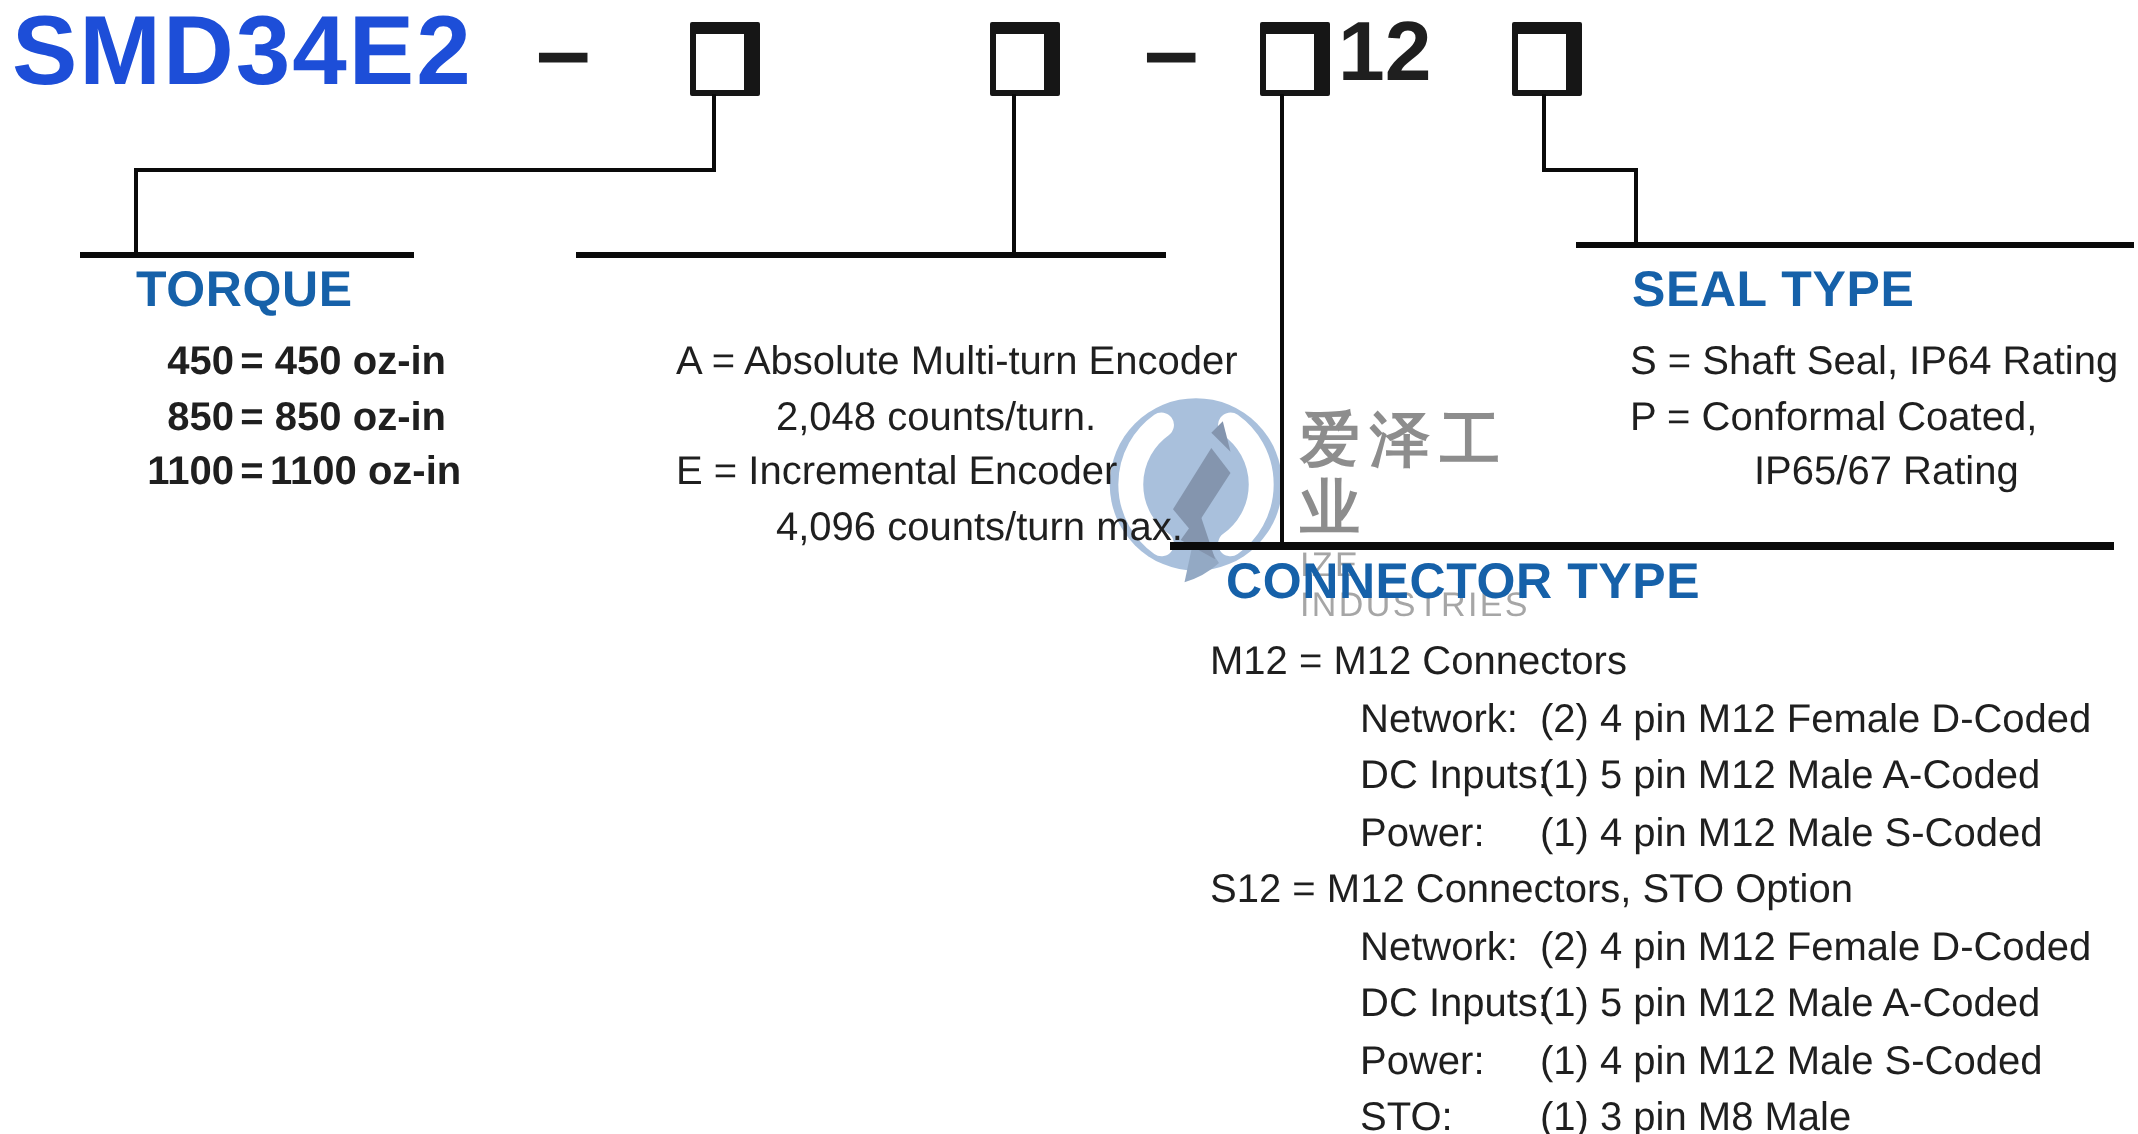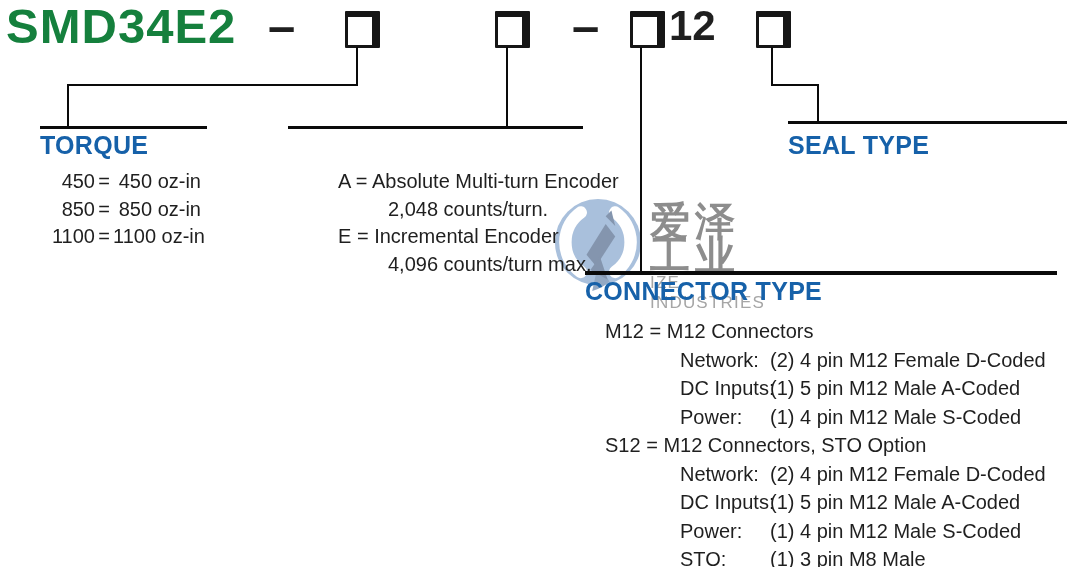--- a/index.html
+++ b/index.html
@@ -8,21 +8,21 @@
     width:1069px;height:567px;
     background:#ffffff;
     overflow:hidden;
     font-family:"Liberation Sans","DejaVu Sans",sans-serif;
     color:#1f1f1f;
   }
   
   .model{
     position:absolute;left:6px;top:0;
     font-size:49px;font-weight:bold;letter-spacing:1px;
-    line-height:52px;color:#15803d;white-space:nowrap;
+    line-height:52px;color:#1d4ed8;white-space:nowrap;
   }
   .dash{
     position:absolute;top:0;
     font-size:49px;font-weight:bold;line-height:52px;color:#1f1f1f;
   }
   .d1{left:268px;}
   .d2{left:572px;}
   .fixed12{
     position:absolute;left:669px;top:0;
     font-size:42px;font-weight:bold;line-height:52px;color:#1f1f1f;
@@ -37,40 +37,40 @@
   }
   .b1{left:345px;} .b2{left:495px;} .b3{left:630px;} .b4{left:756px;}
 
   
   .ln{position:absolute;background:#0a0a0a;z-index:3;}
 
   
   .sec-title{
     position:absolute;
     font-size:25px;font-weight:bold;letter-spacing:.3px;
-    color:#1661a9;white-space:nowrap;z-index:2;
+    color:#1661a9;white-space:nowrap;z-index:2;margin-left:28px;
   }
 
   
   .body-text{position:absolute;font-size:20px;line-height:27.5px;white-space:nowrap;z-index:2;}
   .t-row{display:grid;grid-template-columns:53px 18px 88px;}
   .t-code{text-align:right;}
   .t-eq{text-align:center;}
   .t-desc{text-align:right;}
   .detail-1{padding-left:50px;}
   .detail-2{padding-left:62px;}
 
   .c-list{position:absolute;left:605px;top:317px;font-size:20px;line-height:28.5px;white-space:nowrap;z-index:2;}
   .c-row{display:grid;grid-template-columns:90px auto;padding-left:75px;}
 
   
   .wm{position:absolute;left:552px;top:197px;z-index:1;}
   .wm-logo{position:absolute;left:0;top:0;}
   .wm-text{position:absolute;left:98px;top:7px;}
-  .wm-cn{font-size:40px;font-weight:bold;letter-spacing:5px;color:#8d8d8d;line-height:34px;}
+  .wm-cn{font-size:30px;font-weight:bold;letter-spacing:5px;color:#8d8d8d;line-height:34px;}
   .wm-en{font-size:17px;letter-spacing:1.2px;color:#a6a6a6;line-height:20px;margin-top:1px;}
 </style>
 </head>
 <body>
 
 <div class="canvas">
 
   <div class="wm">
     <svg class="wm-logo" width="92" height="100" viewBox="0 0 96 104">
       <circle cx="48" cy="47" r="45" fill="#a9c0dc"></circle>
@@ -106,21 +106,21 @@
 
   <div class="ln" style="left:640px;top:47px;width:2px;height:226px;"></div>
   <div class="ln" style="left:585px;top:271px;width:472px;height:4px;"></div>
 
   <div class="ln" style="left:771px;top:47px;width:2px;height:39px;"></div>
   <div class="ln" style="left:771px;top:84px;width:48px;height:2px;"></div>
   <div class="ln" style="left:817px;top:84px;width:2px;height:39px;"></div>
   <div class="ln" style="left:788px;top:121px;width:279px;height:3px;"></div>
 
   <div class="sec-title" style="left:40px;top:131px;">TORQUE</div>
-  <div class="body-text" style="left:42px;top:168px;">
+  <div class="body-text" style="left:64px;top:168px;font-weight:bold;">
     <div class="t-row">
       <span class="t-code">450</span>
       <span class="t-eq">=</span>
       <span class="t-desc">450 oz-in</span>
     </div>
     <div class="t-row">
       <span class="t-code">850</span>
       <span class="t-eq">=</span>
       <span class="t-desc">850 oz-in</span>
     </div>
@@ -132,20 +132,25 @@
   </div>
 
   <div class="body-text" style="left:301px;top:168px;margin-left:37px;">
     <div><span>A</span> <span>=</span> <span>Absolute Multi-turn Encoder</span></div>
     <div class="detail-1">2,048 counts/turn.</div>
     <div><span>E</span> <span>=</span> <span>Incremental Encoder</span></div>
     <div class="detail-1">4,096 counts/turn max.</div>
   </div>
 
   <div class="sec-title" style="left:788px;top:131px;">SEAL TYPE</div>
+  <div class="body-text" style="left:815px;top:168px;">
+    <div><span>S</span> <span>=</span> <span>Shaft Seal, IP64 Rating</span></div>
+    <div><span>P</span> <span>=</span> <span>Conformal Coated,</span></div>
+    <div class="detail-2">IP65/67 Rating</div>
+  </div>
 
   <div class="sec-title" style="left:585px;top:277px;">CONNECTOR TYPE</div>
   <div class="c-list">
     <div><span>M12</span> <span>=</span> <span>M12 Connectors</span></div>
     <div class="c-row">
       <span>Network:</span>
       <span>(2) 4 pin M12 Female D-Coded</span>
     </div>
     <div class="c-row">
       <span>DC Inputs:</span>

